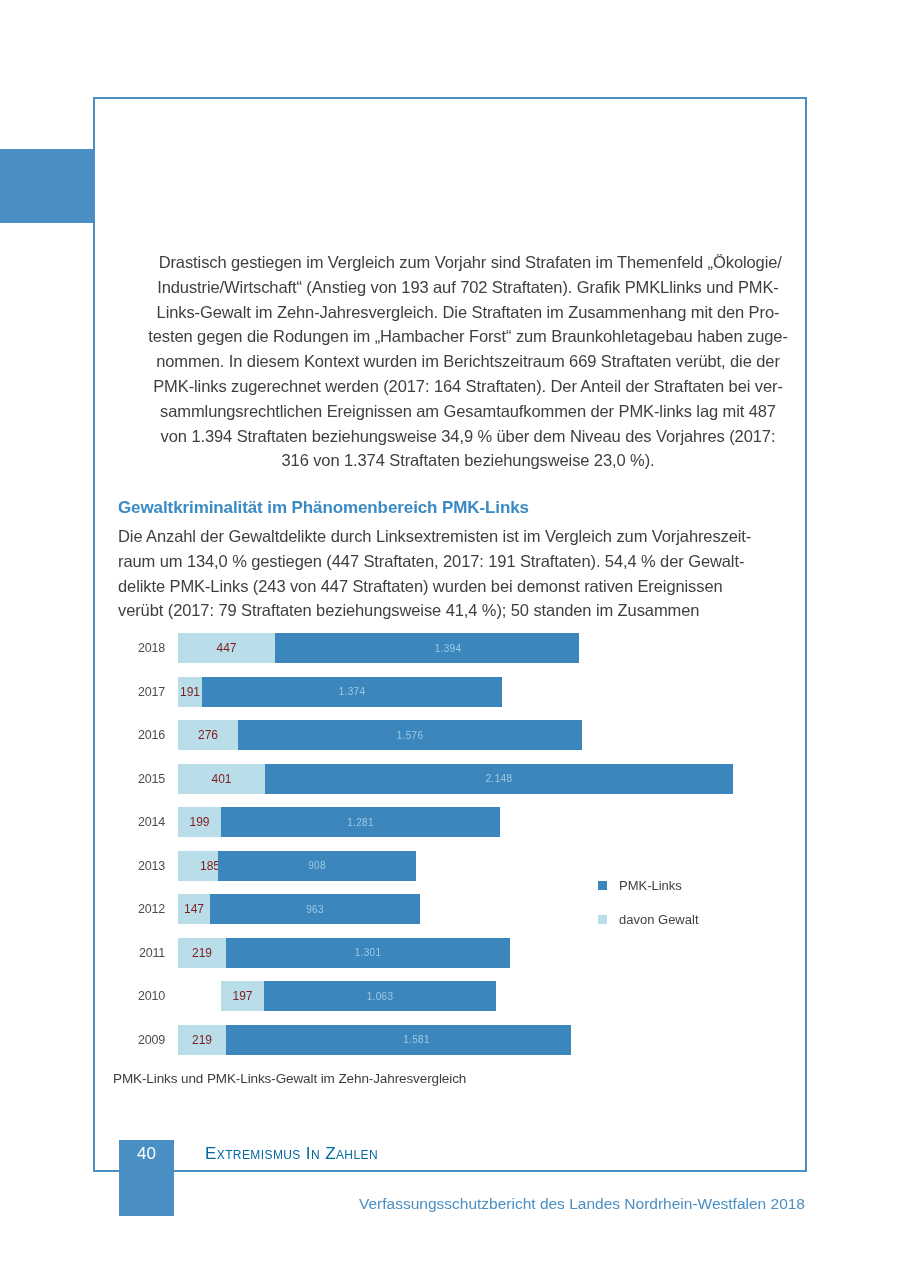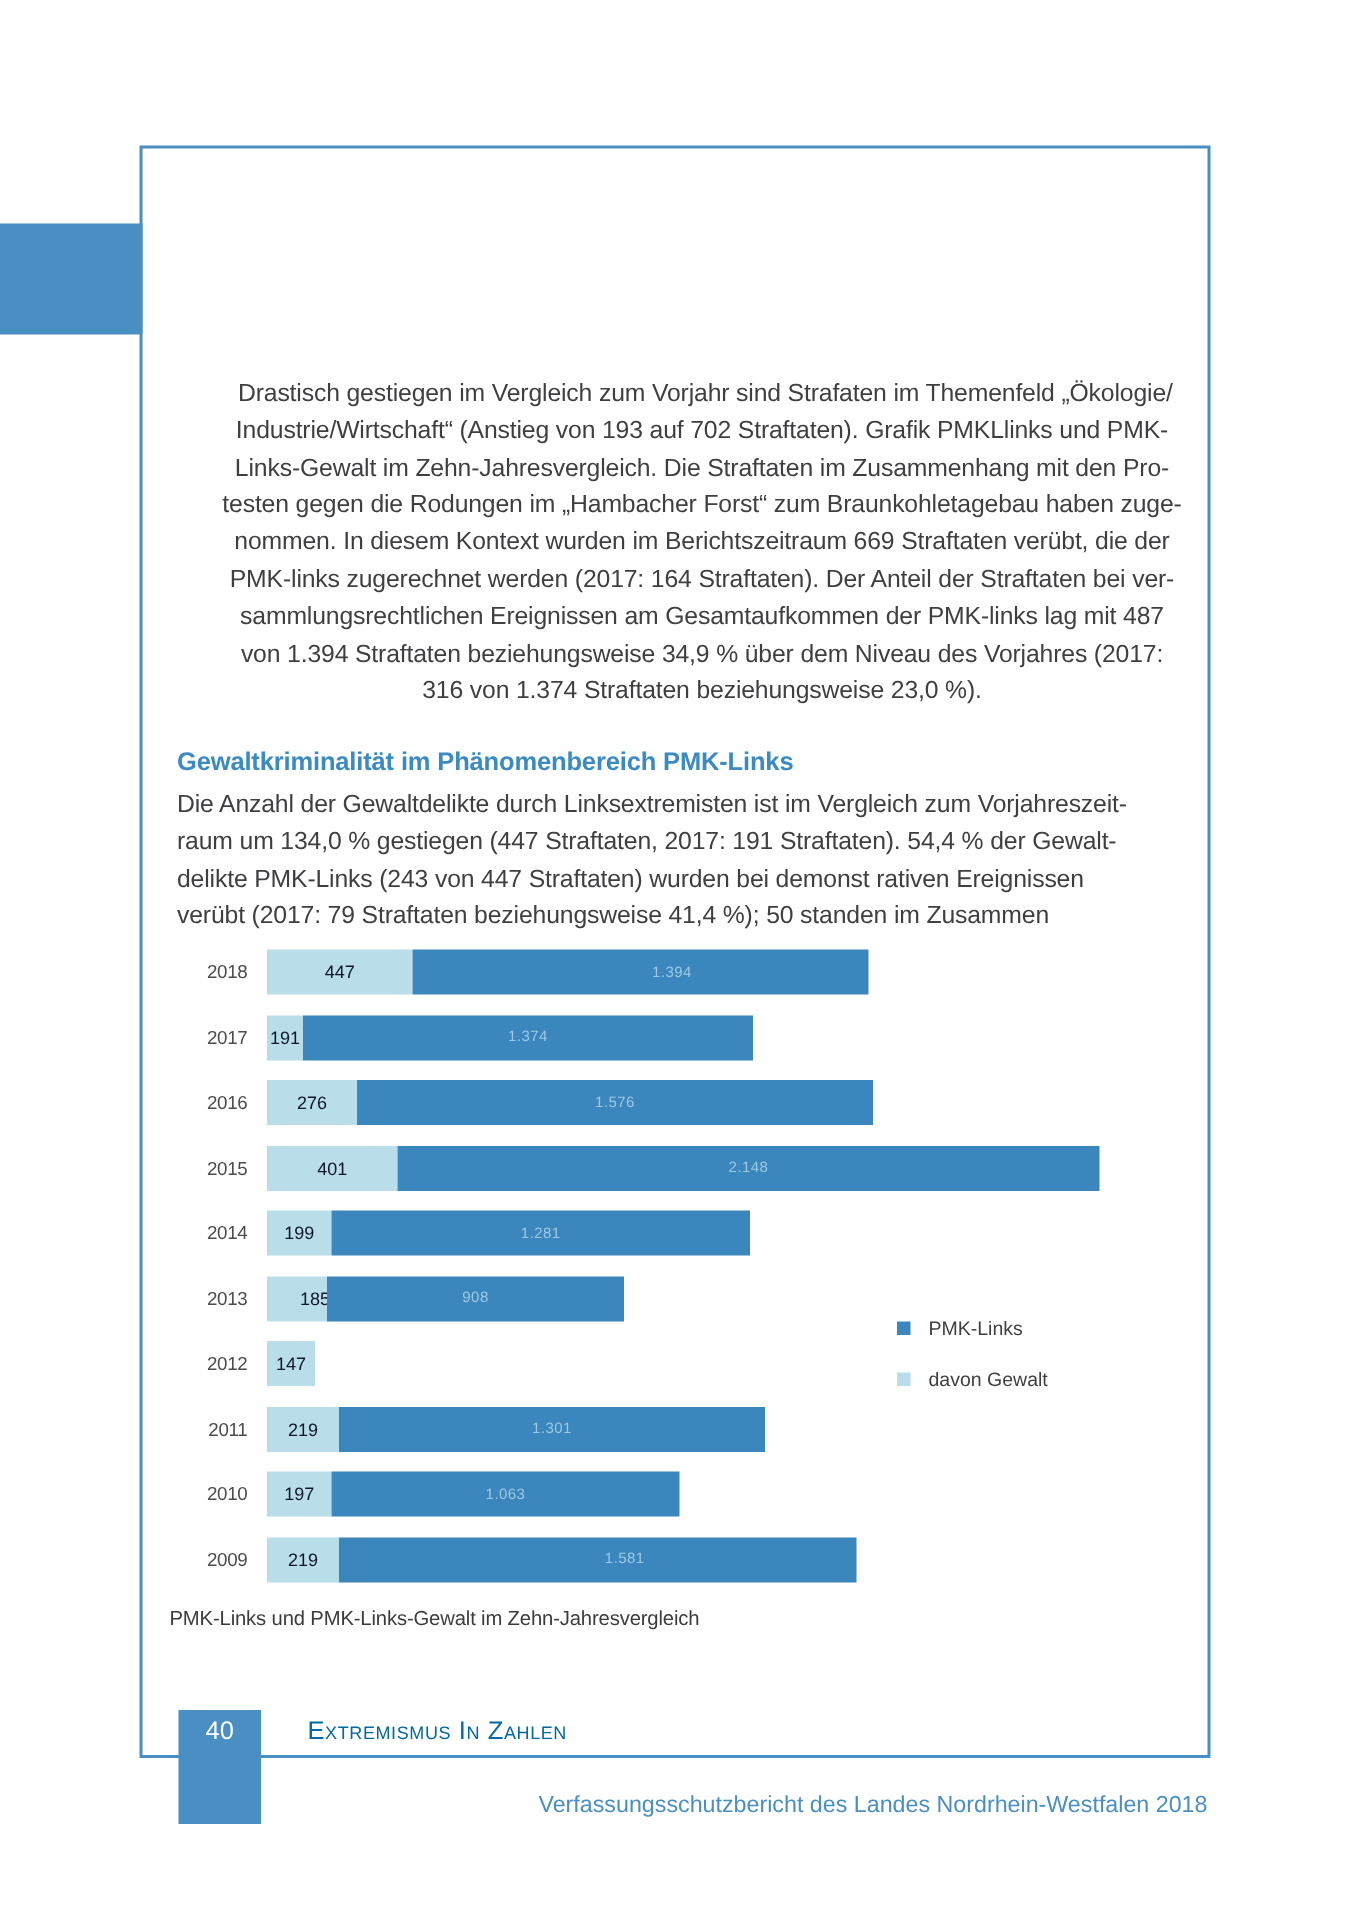--- a/index.html
+++ b/index.html
@@ -28,21 +28,21 @@
   
   .chart{position:absolute;left:133px;top:633px;width:660px;}
   .chart-row{display:flex;align-items:center;height:30px;margin-bottom:13.5px;}
   .year-label{
     width:32px;text-align:right;margin-right:13px;flex:none;
     font-size:12.5px;color:#4d4d4f;letter-spacing:-0.2px;
   }
   .seg{height:30px;display:flex;align-items:center;justify-content:center;flex:none;box-sizing:border-box;}
   .seg-light{background:#b9dde9;}
   .seg-dark{background:#3c86be;}
-  .seg-light .seg-label{font-size:12px;color:#0f172a;}
+  .seg-light .seg-label{font-size:12px;color:#7f1d1d;}
   .seg-dark .seg-label{font-size:10px;color:#9ec9e2;letter-spacing:0.3px;}
   .legend{position:absolute;left:598px;top:878px;}
   .legend-item{display:flex;align-items:center;margin-bottom:19px;}
   .legend-swatch{width:9px;height:9px;margin-right:12px;flex:none;}
   .legend-label{font-size:13px;color:#3f3f41;}
   .chart-caption{
     position:absolute;left:113px;top:1071px;width:600px;
     font-size:13.5px;color:#3c3c3e;letter-spacing:-0.1px;
   }
   
@@ -137,33 +137,36 @@
         </div>
         <div class="seg seg-dark" style="width: 198px; background: rgb(60, 134, 190);">
           <span class="seg-label">908</span>
         </div>
       </div>
       <div class="chart-row">
         <span class="year-label">2012</span>
         <div class="seg seg-light" style="width: 32px; background: rgb(185, 221, 233);">
           <span class="seg-label">147</span>
         </div>
+        <div class="seg seg-dark" style="width: 210px; background: rgb(60, 134, 190);">
+          <span class="seg-label">963</span>
+        </div>
       </div>
       <div class="chart-row">
         <span class="year-label">2011</span>
         <div class="seg seg-light" style="width: 48px; background: rgb(185, 221, 233);">
           <span class="seg-label">219</span>
         </div>
         <div class="seg seg-dark" style="width: 284px; background: rgb(60, 134, 190);">
           <span class="seg-label">1.301</span>
         </div>
       </div>
       <div class="chart-row">
         <span class="year-label">2010</span>
-        <div class="seg seg-light" style="width: 43px; background: rgb(185, 221, 233);">
+        <div class="seg seg-light" style="width: 43px; background: rgb(185, 221, 233); margin-left: 43px;">
           <span class="seg-label">197</span>
         </div>
         <div class="seg seg-dark" style="width: 232px; background: rgb(60, 134, 190);">
           <span class="seg-label">1.063</span>
         </div>
       </div>
       <div class="chart-row">
         <span class="year-label">2009</span>
         <div class="seg seg-light" style="width: 48px; background: rgb(185, 221, 233);">
           <span class="seg-label">219</span>

